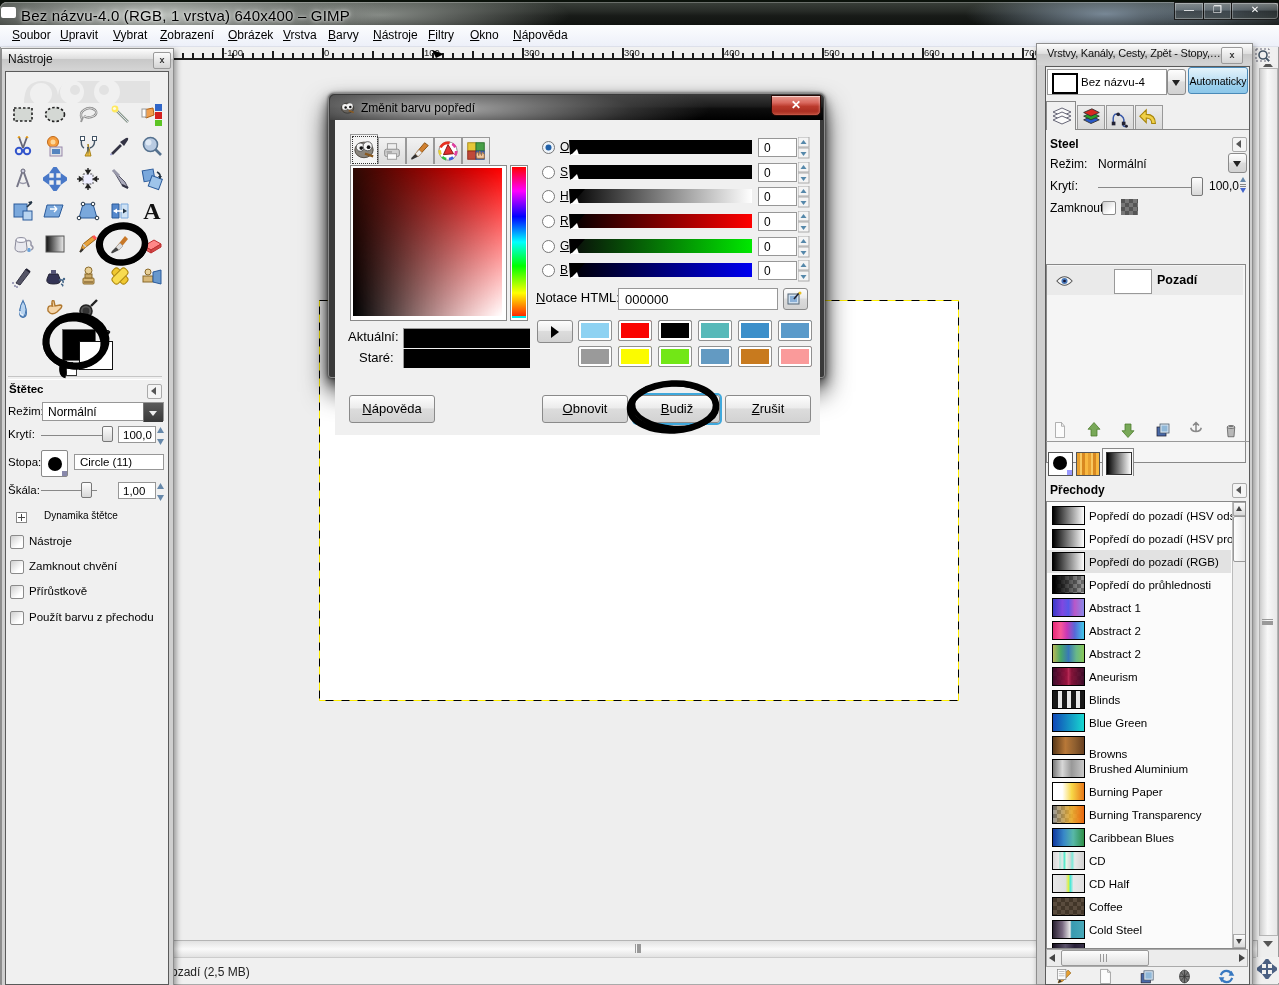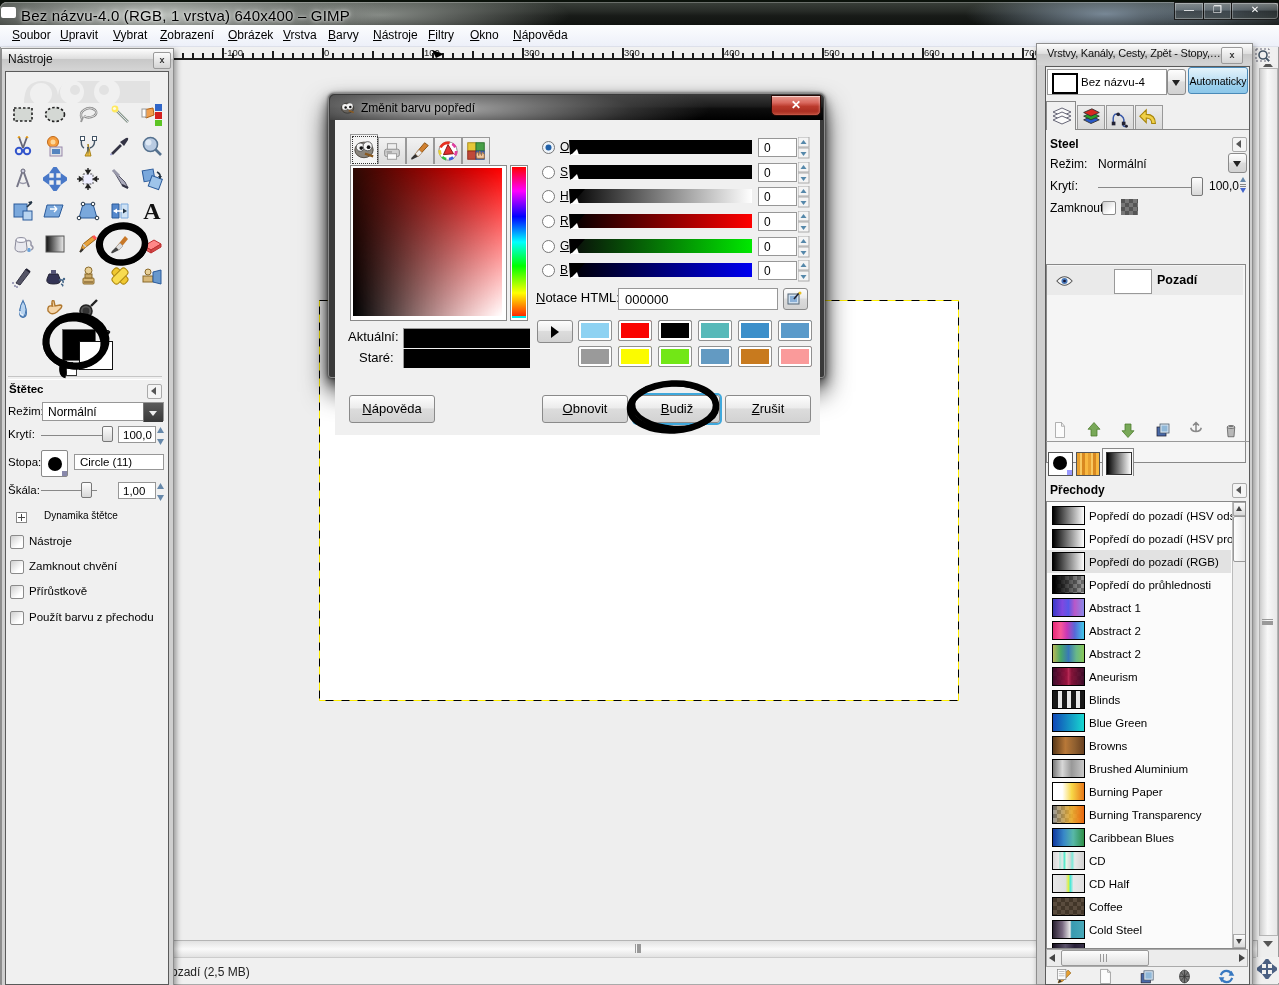--- a/index.html
+++ b/index.html
@@ -896,21 +896,21 @@
    <div style="position:absolute;left:0px;top:186px;width:184px;height:23px;">
     <div style="position:absolute;left:5px;top:2px;width:31px;height:17px;border:1px solid #000;background:repeating-linear-gradient(to right,#181818 0 5px,#e8e8e8 5px 9px);"></div>
     <div style="position:absolute;left:42px;top:6px;font-size:11.5px;white-space:nowrap;">Blinds</div>
    </div>
    <div style="position:absolute;left:0px;top:209px;width:184px;height:23px;">
     <div style="position:absolute;left:5px;top:2px;width:31px;height:17px;border:1px solid #000;background:linear-gradient(to right,#1048b8,#18d8d0);"></div>
     <div style="position:absolute;left:42px;top:6px;font-size:11.5px;white-space:nowrap;">Blue Green</div>
    </div>
    <div style="position:absolute;left:0px;top:232px;width:184px;height:23px;">
     <div style="position:absolute;left:5px;top:2px;width:31px;height:17px;border:1px solid #000;background:linear-gradient(to right,#583818,#b87838 40%,#906030 70%,#684020);"></div>
-    <div style="position:absolute;left:42px;top:6px;font-size:11.5px;white-space:nowrap;">Browns</div>
+    <div style="position:absolute;left:42px;top:14px;font-size:11.5px;white-space:nowrap;">Browns</div>
    </div>
    <div style="position:absolute;left:0px;top:255px;width:184px;height:23px;">
     <div style="position:absolute;left:5px;top:2px;width:31px;height:17px;border:1px solid #000;background:linear-gradient(to right,#787878,#d8d8d8 30%,#989898 60%,#c8c8c8);"></div>
     <div style="position:absolute;left:42px;top:6px;font-size:11.5px;white-space:nowrap;">Brushed Aluminium</div>
    </div>
    <div style="position:absolute;left:0px;top:278px;width:184px;height:23px;">
     <div style="position:absolute;left:5px;top:2px;width:31px;height:17px;border:1px solid #000;background:linear-gradient(to right,#fff 30%,#f8d848 60%,#e87818);"></div>
     <div style="position:absolute;left:42px;top:6px;font-size:11.5px;white-space:nowrap;">Burning Paper</div>
    </div>
    <div style="position:absolute;left:0px;top:301px;width:184px;height:23px;">

